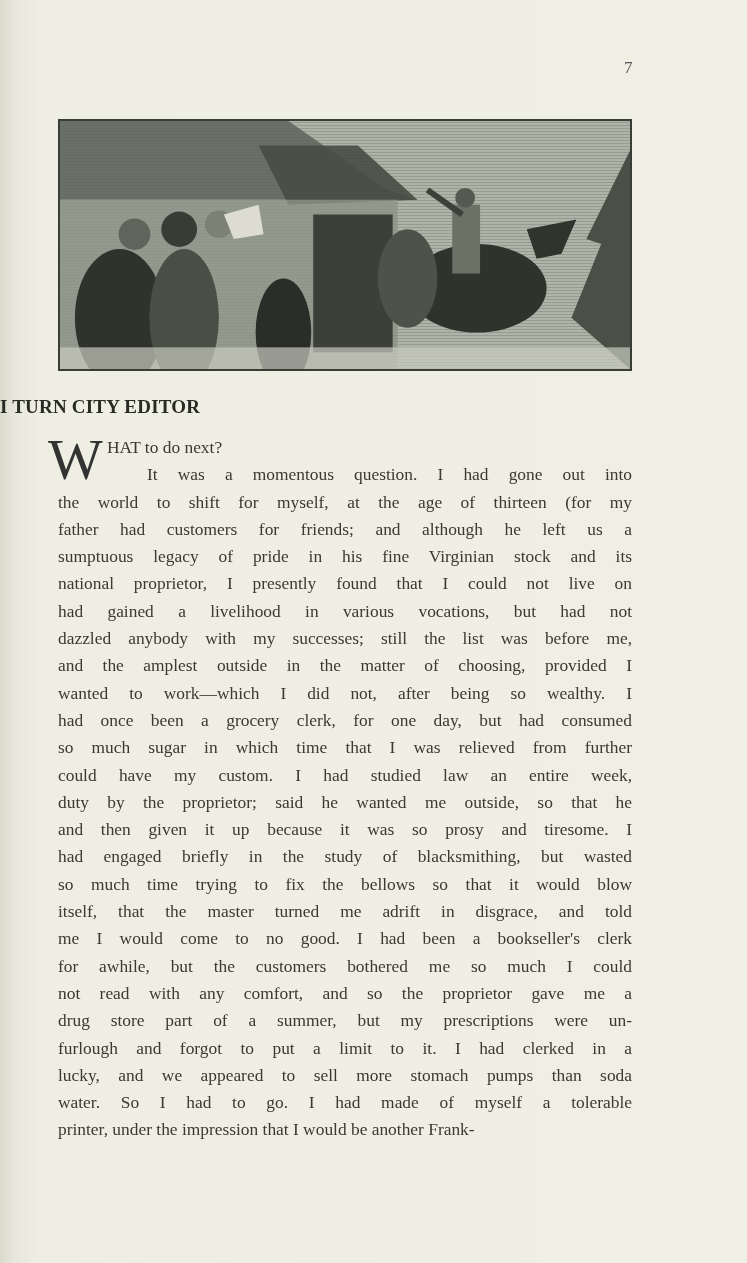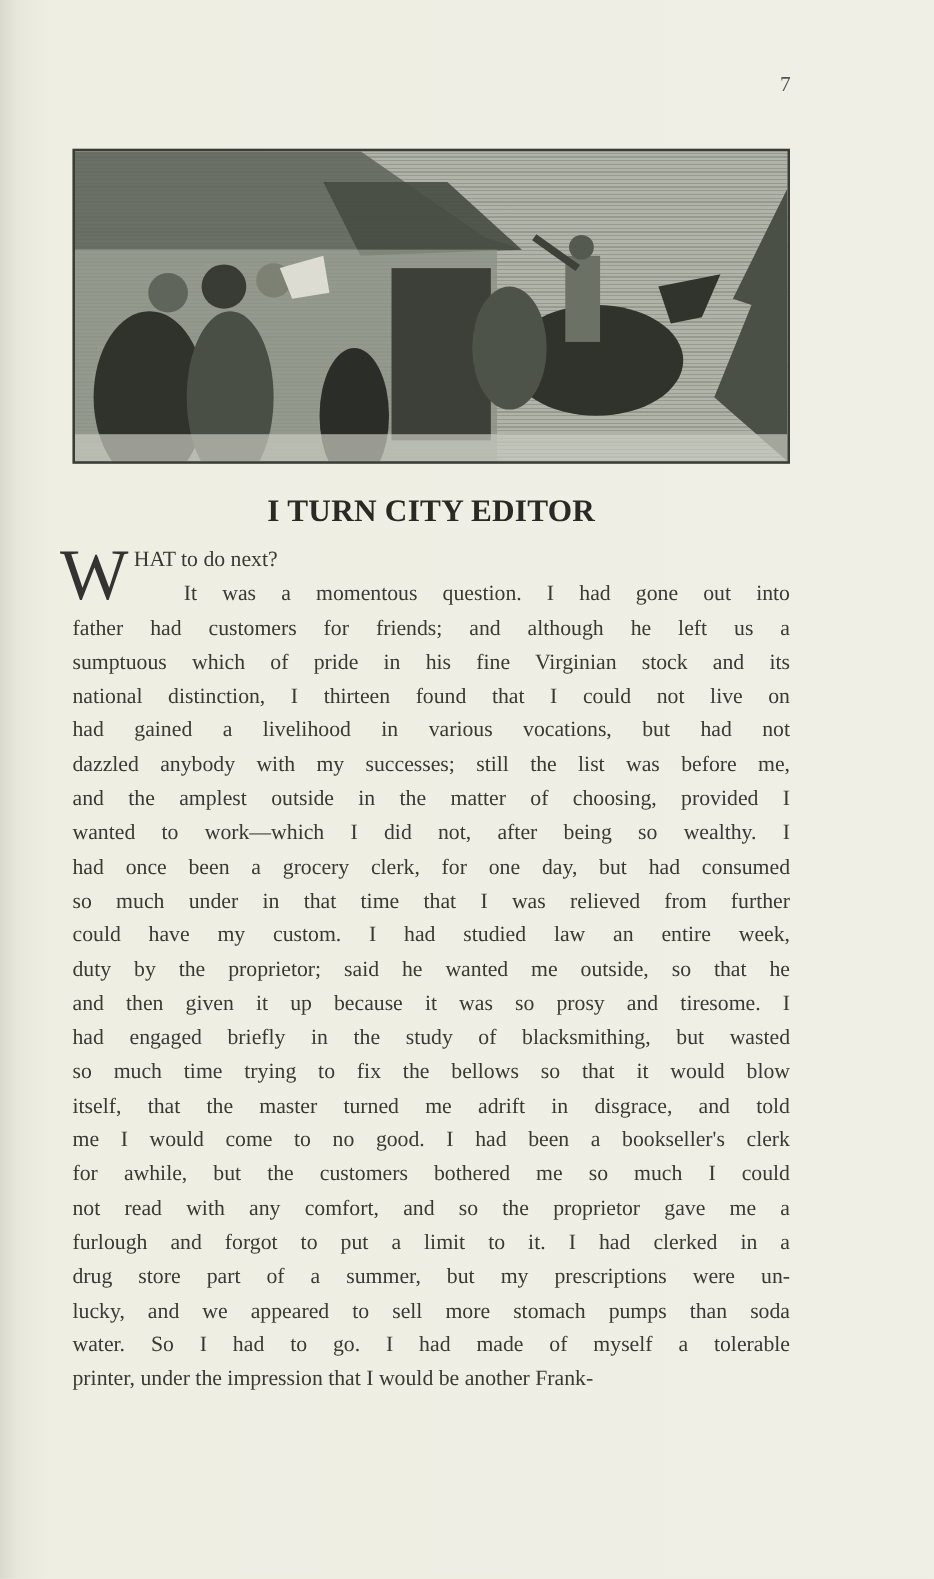--- a/index.html
+++ b/index.html
@@ -21,22 +21,21 @@
       border: 2px solid #3a3d36;
       box-sizing: border-box;
       background:
         repeating-linear-gradient(0deg, rgba(60,66,58,0.28) 0px, rgba(60,66,58,0.28) 1px, transparent 1px, transparent 3px),
         #b8bcb0;
       overflow: hidden;
     }
     .illustration svg { display:block; width:100%; height:100%; }
     .chapter-title {
       position: absolute; top: 396px; left: 0; width: 690px;
-      text-align: center;
-      font-size: 25px; font-weight: bold; color: #2a2a24;
+      font-size: 19px; font-weight: bold; color: #2a2a24;
       letter-spacing: 0.2px;
     }
     .body-text {
       position: absolute; left: 58px; top: 434px; width: 574px;
       font-size: 17.4px; line-height: 27.3px;
       color: #3a3a33;
     }
     .line { display: block; white-space: nowrap; text-align: justify; text-align-last: justify; height: 27.3px; }
     .line.last { text-align-last: left; }
     .line.first { text-align-last: left; padding-left: 49px; }
@@ -84,36 +83,37 @@
     <rect x="0" y="230" width="574" height="22" fill="#c9cbbf" opacity="0.7"></rect>
   </svg>
 </div>
 
 <div class="chapter-title">I TURN CITY EDITOR</div>
 
 <div class="body-text">
   <span class="dropcap">W</span>
   <span class="line first">HAT to do next?</span>
   <span class="line indent2">It was a momentous question.  I had gone out into</span>
+  <span class="line">the world to shift for myself, at the age of thirteen (for my</span>
   <span class="line">father had customers for friends; and although he left us a</span>
-  <span class="line">sumptuous which of pride in his fine Virginian stock and its</span>
-  <span class="line">national distinction, I thirteen found that I could not live on</span>
+  <span class="line">sumptuous legacy of pride in his fine Virginian stock and its</span>
+  <span class="line">national proprietor, I presently found that I could not live on</span>
   <span class="line">had gained a livelihood in various vocations, but had not</span>
   <span class="line">dazzled anybody with my successes; still the list was before me,</span>
   <span class="line">and the amplest outside in the matter of choosing, provided I</span>
   <span class="line">wanted to work—which I did not, after being so wealthy.  I</span>
   <span class="line">had once been a grocery clerk, for one day, but had consumed</span>
-  <span class="line">so much under in that time that I was relieved from further</span>
+  <span class="line">so much sugar in which time that I was relieved from further</span>
   <span class="line">could have my custom.  I had studied law an entire week,</span>
   <span class="line">duty by the proprietor; said he wanted me outside, so that he</span>
   <span class="line">and then given it up because it was so prosy and tiresome.  I</span>
   <span class="line">had engaged briefly in the study of blacksmithing, but wasted</span>
   <span class="line">so much time trying to fix the bellows so that it would blow</span>
   <span class="line">itself, that the master turned me adrift in disgrace, and told</span>
   <span class="line">me I would come to no good.  I had been a bookseller's clerk</span>
   <span class="line">for awhile, but the customers bothered me so much I could</span>
   <span class="line">not read with any comfort, and so the proprietor gave me a</span>
+  <span class="line">drug store part of a summer, but my prescriptions were un-</span>
   <span class="line">furlough and forgot to put a limit to it.  I had clerked in a</span>
-  <span class="line">drug store part of a summer, but my prescriptions were un-</span>
   <span class="line">lucky, and we appeared to sell more stomach pumps than soda</span>
   <span class="line">water.  So I had to go.  I had made of myself a tolerable</span>
   <span class="line last">printer, under the impression that I would be another Frank-</span>
 </div>
 
 </body></html>

